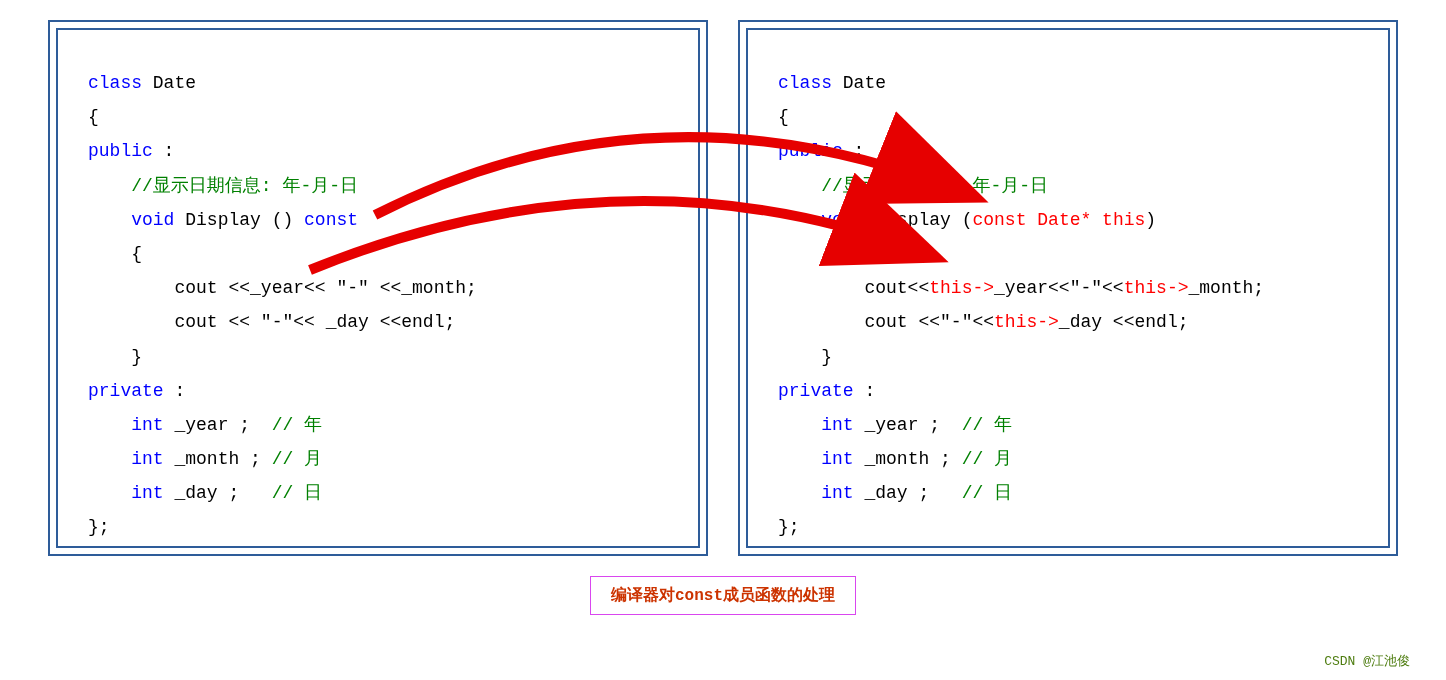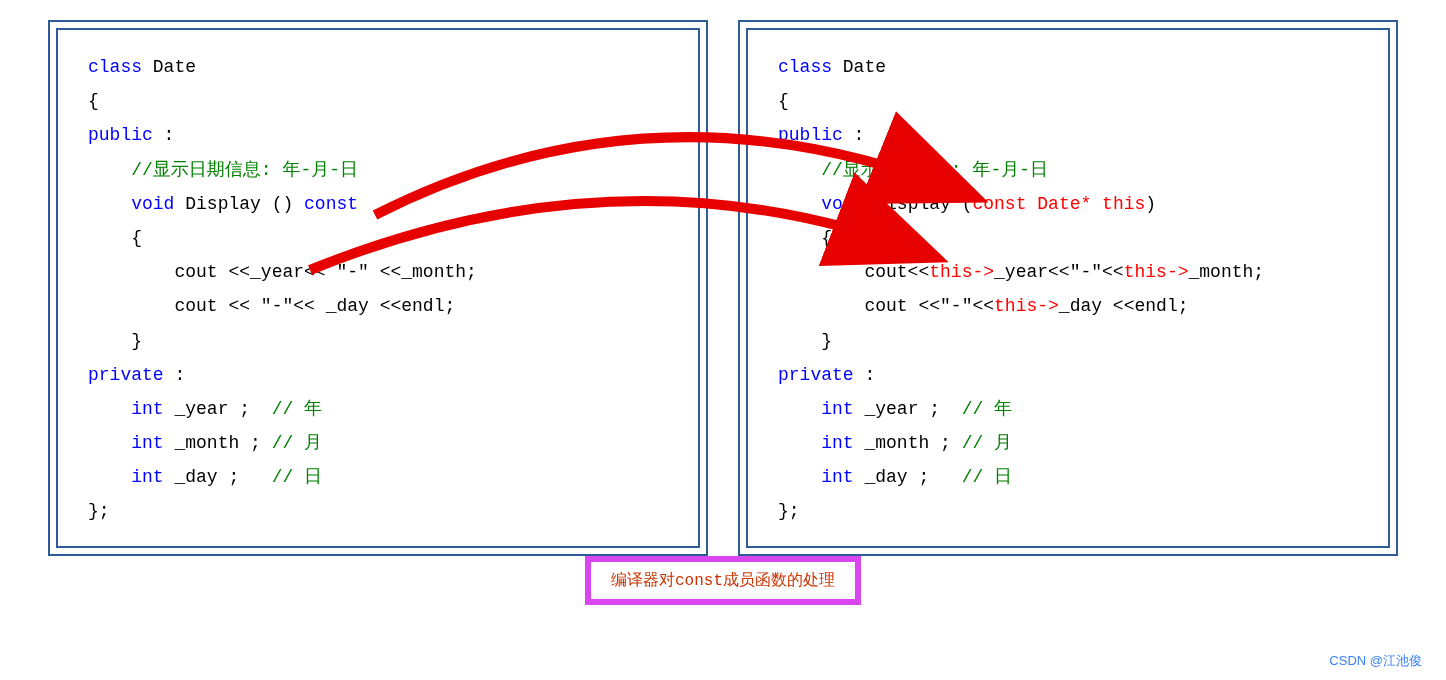--- a/index.html
+++ b/index.html
@@ -19,49 +19,50 @@
     justify-content: center;
   }
   .code-box-outer {
     border: 2px solid #2e5c99;
     padding: 6px;
     width: 660px;
     box-sizing: border-box;
   }
   .code-box-inner {
     border: 2px solid #2e5c99;
-    padding: 20px 20px 20px 30px;
+    padding: 36px 20px 20px 30px;
     height: 520px;
     box-sizing: border-box;
     line-height: 1.9;
     white-space: pre;
   }
   .kw-blue { color: #0000ff; }
   .kw-green { color: #008000; }
   .kw-red { color: #ff0000; margin-top: 20px; }
   .txt-black { color: #000000; }
   .caption-box {
-    border: 6px solid #d946ef;
+    border: 1px solid #d946ef;
     display: inline-block;
     padding: 8px 20px;
+    margin-top: 20px;
     color: #cc3300;
-    font-weight: normal;
+    font-weight: bold;
     font-size: 16px;
   }
   .caption-wrap {
     text-align: center;
     width: 100%;
   }
   .watermark {
     position: absolute;
-    right: 24px;
+    right: 36px;
     bottom: 10px;
-    color: #3b82f6;
+    color: #4d7c0f;
     font-size: 13px;
-    font-family: Liberation Sans, sans-serif;
+    font-family: Liberation Mono, monospace;
   }
   svg.arrows {
     position: absolute;
     top: 0;
     left: 0;
     pointer-events: none;
   }
 </style>
 </head>
 <body>

